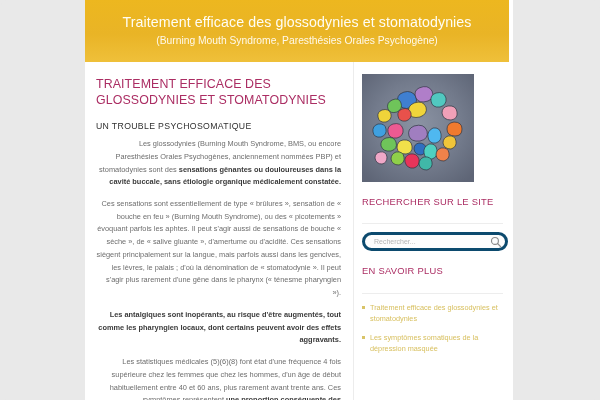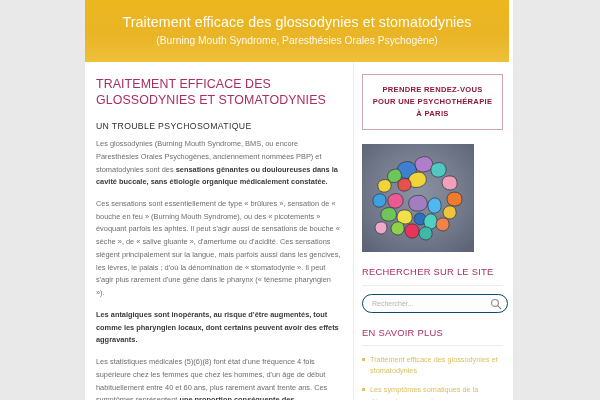--- a/index.html
+++ b/index.html
@@ -114,21 +114,21 @@
     line-height: 1.3;
   }
 
   .entry-content h2:first-child { margin-top: 0; }
 
   .entry-content p {
     font-size: 7.4px;
     line-height: 1.72;
     color: #6d6d6d;
     margin: 0 0 9px 0;
-    text-align: left;
+    text-align: right;
   }
 
   .entry-content p.strongpara,
   .entry-content b {
     color: #3b3b3b;
     font-weight: bold;
   }
 
   .entry-content p.strongpara {
     line-height: 1.72;
@@ -159,35 +159,35 @@
     display: block;
   }
 
   .widget-title {
     color: #ab2d63;
     font-size: 9.4px;
     font-weight: 400;
     letter-spacing: 0.25px;
     text-transform: uppercase;
     margin: 0 0 8px 0;
-    padding-bottom: 7px;
+    padding-bottom: 16px;
     border-bottom: 1px solid #ededed;
     line-height: 1.2;
   }
 
   
   #search-form {
     position: relative;
     width: 146px;
   }
 
   #search-input {
     width: 146px;
     height: 19px;
-    border: 1px solid #0c4a6e;
+    border: 3px solid #0c4a6e;
     border-radius: 10px;
     background: #fdfdfd;
     padding: 0 24px 0 9px;
     font-family: "Liberation Sans", sans-serif;
     font-size: 7px;
     color: #9a9a9a;
     outline: none;
   }
 
   #search-input::placeholder { color: #b4b4b4; }
@@ -255,27 +255,20 @@
           <h2>UN TROUBLE PSYCHOSOMATIQUE</h2>
           <p>Les glossodynies (Burning Mouth Syndrome, BMS,  ou encore Paresthésies Orales Psychogènes, anciennement nommées PBP) et stomatodynies sont des <b>sensations gênantes ou douloureuses dans la cavité  buccale, sans étiologie organique médicalement constatée.</b></p>
           <p>Ces sensations sont essentiellement de type « brûlures »,  sensation de « bouche en feu » (Burning Mouth Syndrome), ou des « picotements » évoquant parfois les aphtes. Il peut s'agir aussi de sensations de bouche « sèche », de « salive gluante », d'amertume ou d'acidité. Ces sensations siègent principalement sur la langue, mais parfois aussi dans les gencives, les lèvres, le palais ; d'où la dénomination de « stomatodynie ».  Il peut s'agir plus rarement d'une gêne dans le pharynx (« ténesme pharyngien »).</p>
           <p class="strongpara">Les antalgiques sont inopérants, au risque d'être augmentés, tout comme les pharyngien locaux, dont certains peuvent avoir des effets aggravants.</p>
           <p>Les statistiques médicales (5)(6)(8) font état d'une fréquence 4 fois supérieure chez les femmes que chez les hommes, d'un âge de début habituellement entre 40 et 60 ans, plus rarement avant trente ans. Ces symptômes représentent <b>une proportion conséquente des consultations auprès des stomatologues et dentistes.</b></p>
         </div>
     </main>
 
     <aside id="secondary">
 
-      <div class="widget">
-        <div id="appointment-box">
-          <div class="cta-text">PRENDRE RENDEZ-VOUS</div>
-          <div class="cta-text">POUR UNE PSYCHOTHÉRAPIE</div>
-          <div class="cta-text">À PARIS</div>
-        </div>
-      </div>
 
       <div class="widget">
         <svg id="art-figure" viewBox="0 0 112 108">
           <defs>
             <radialGradient id="bgrad" cx="50%" cy="46%" r="68%">
               <stop offset="0%" stop-color="#8b93a3"></stop>
               <stop offset="58%" stop-color="#737b8c"></stop>
               <stop offset="100%" stop-color="#5e6576"></stop>
             </radialGradient>
           </defs>

